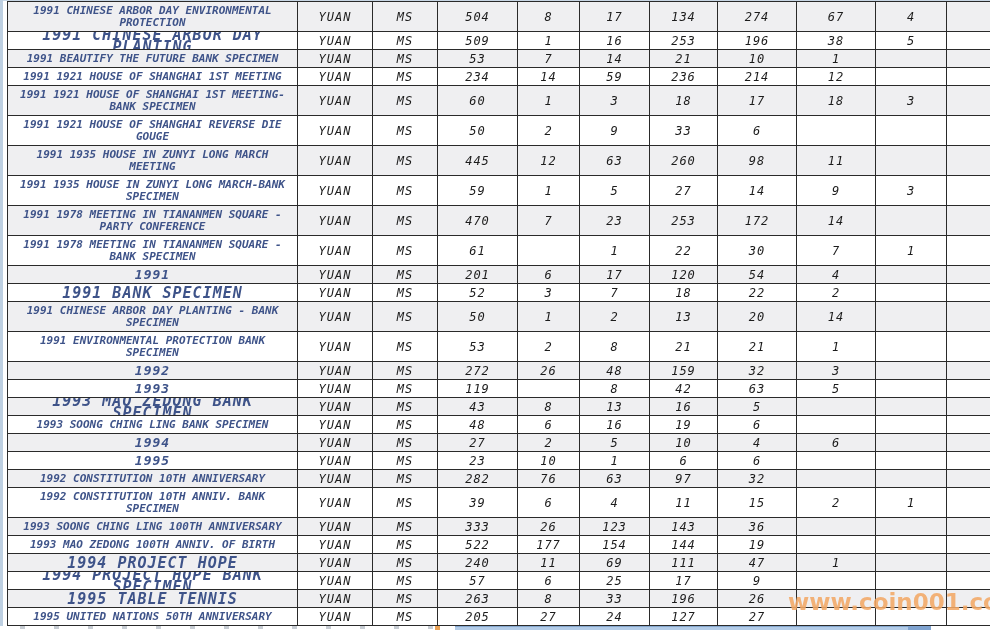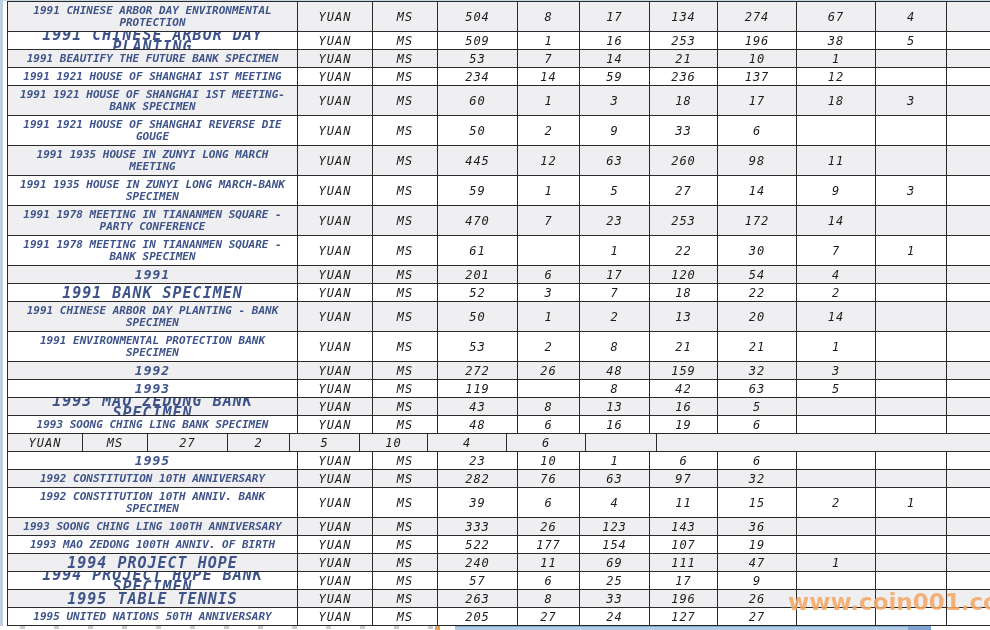--- a/index.html
+++ b/index.html
@@ -98,21 +98,21 @@
         <div class="cell val c7"></div>
       </div>
       <div class="row sm">
         <div class="cell desc">1991 1921 HOUSE OF SHANGHAI 1ST MEETING</div>
         <div class="cell unit">YUAN</div>
         <div class="cell grade">MS</div>
         <div class="cell val c0">234</div>
         <div class="cell val c1">14</div>
         <div class="cell val c2">59</div>
         <div class="cell val c3">236</div>
-        <div class="cell val c4">137</div>
+        <div class="cell val c4">214</div>
         <div class="cell val c5">12</div>
         <div class="cell val c6"></div>
         <div class="cell val c7"></div>
       </div>
       <div class="row sm shade tall">
         <div class="cell desc">1991 1921 HOUSE OF SHANGHAI 1ST MEETING-BANK SPECIMEN</div>
         <div class="cell unit">YUAN</div>
         <div class="cell grade">MS</div>
         <div class="cell val c0">60</div>
         <div class="cell val c1">1</div>
@@ -286,20 +286,21 @@
         <div class="cell val c0">48</div>
         <div class="cell val c1">6</div>
         <div class="cell val c2">16</div>
         <div class="cell val c3">19</div>
         <div class="cell val c4">6</div>
         <div class="cell val c5"></div>
         <div class="cell val c6"></div>
         <div class="cell val c7"></div>
       </div>
       <div class="row md shade">
+        <div class="cell desc">1994</div>
         <div class="cell unit">YUAN</div>
         <div class="cell grade">MS</div>
         <div class="cell val c0">27</div>
         <div class="cell val c1">2</div>
         <div class="cell val c2">5</div>
         <div class="cell val c3">10</div>
         <div class="cell val c4">4</div>
         <div class="cell val c5">6</div>
         <div class="cell val c6"></div>
         <div class="cell val c7"></div>
@@ -356,21 +357,21 @@
         <div class="cell val c6"></div>
         <div class="cell val c7"></div>
       </div>
       <div class="row sm">
         <div class="cell desc">1993 MAO ZEDONG 100TH ANNIV. OF BIRTH</div>
         <div class="cell unit">YUAN</div>
         <div class="cell grade">MS</div>
         <div class="cell val c0">522</div>
         <div class="cell val c1">177</div>
         <div class="cell val c2">154</div>
-        <div class="cell val c3">107</div>
+        <div class="cell val c3">144</div>
         <div class="cell val c4">19</div>
         <div class="cell val c5"></div>
         <div class="cell val c6"></div>
         <div class="cell val c7"></div>
       </div>
       <div class="row lg shade">
         <div class="cell desc">1994 PROJECT HOPE</div>
         <div class="cell unit">YUAN</div>
         <div class="cell grade">MS</div>
         <div class="cell val c0">240</div>

